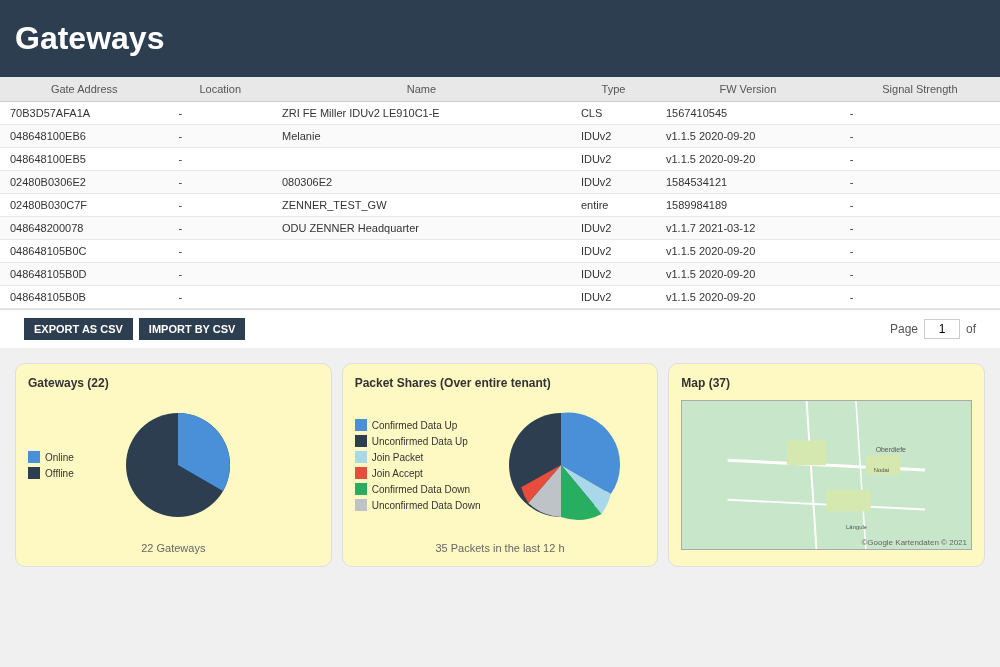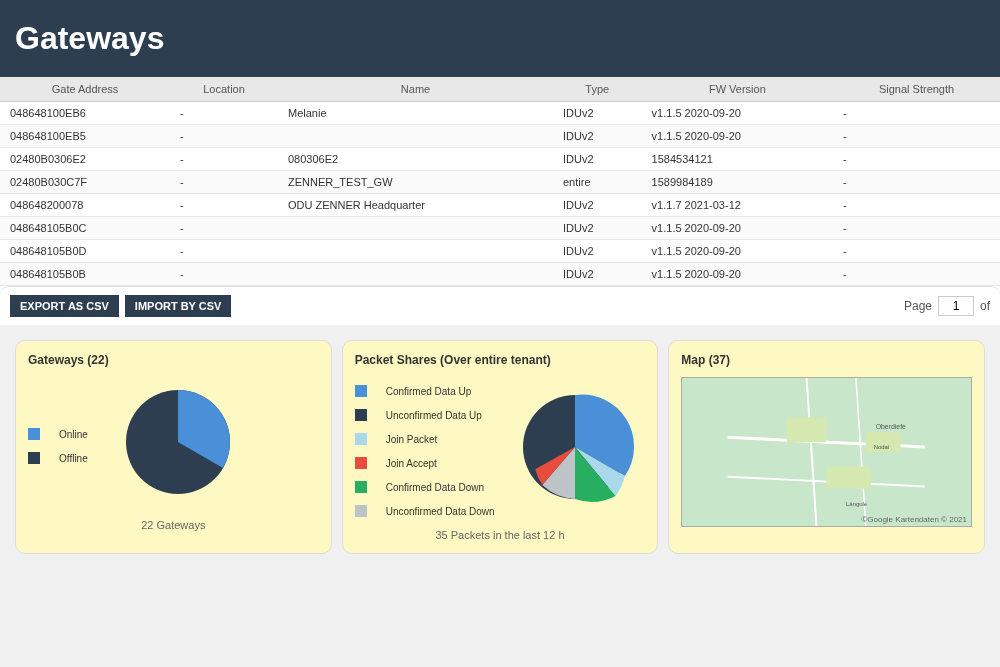--- a/index.html
+++ b/index.html
@@ -52,24 +52,23 @@
     tbody td {
       padding: 5px 10px;
       white-space: nowrap;
       color: #333;
     }
 
     .table-footer {
       display: flex;
       justify-content: space-between;
       align-items: center;
-      padding: 8px 10px;
+      padding: 8px 24px;
       background: white;
       border-top: 1px solid #ddd;
-      border-radius: 9px;
     }
 
     .btn-group {
       display: flex;
       gap: 6px;
     }
 
     .btn-dark {
       background: #2c3e50;
       color: white;
@@ -137,22 +136,21 @@
       display: flex;
       flex-direction: column;
       gap: 4px;
       font-size: 10px;
       min-width: 70px;
     }
 
     .legend-item {
       display: flex;
       align-items: center;
-      gap: 19px;
-      margin-top: 8px;
+      gap: 5px;
     }
 
     .legend-color {
       width: 12px;
       height: 12px;
       flex-shrink: 0;
     }
 
     .chart-subtitle {
       font-size: 11px;
@@ -196,20 +194,28 @@
       <tr>
         <th>Gate Address</th>
         <th>Location</th>
         <th>Name</th>
         <th>Type</th>
         <th>FW Version</th>
         <th>Signal Strength</th>
       </tr>
     </thead>
     <tbody id="table-body">
+    <tr>
+          <td>70B3D57AFA1A</td>
+          <td>-</td>
+          <td>ZRI FE Miller IDUv2 LE910C1-E</td>
+          <td>CLS</td>
+          <td>1567410545</td>
+          <td>-</td>
+        </tr>
         <tr>
           <td>048648100EB6</td>
           <td>-</td>
           <td>Melanie</td>
           <td>IDUv2</td>
           <td>v1.1.5 2020-09-20</td>
           <td>-</td>
         </tr>
         <tr>
           <td>048648100EB5</td>

